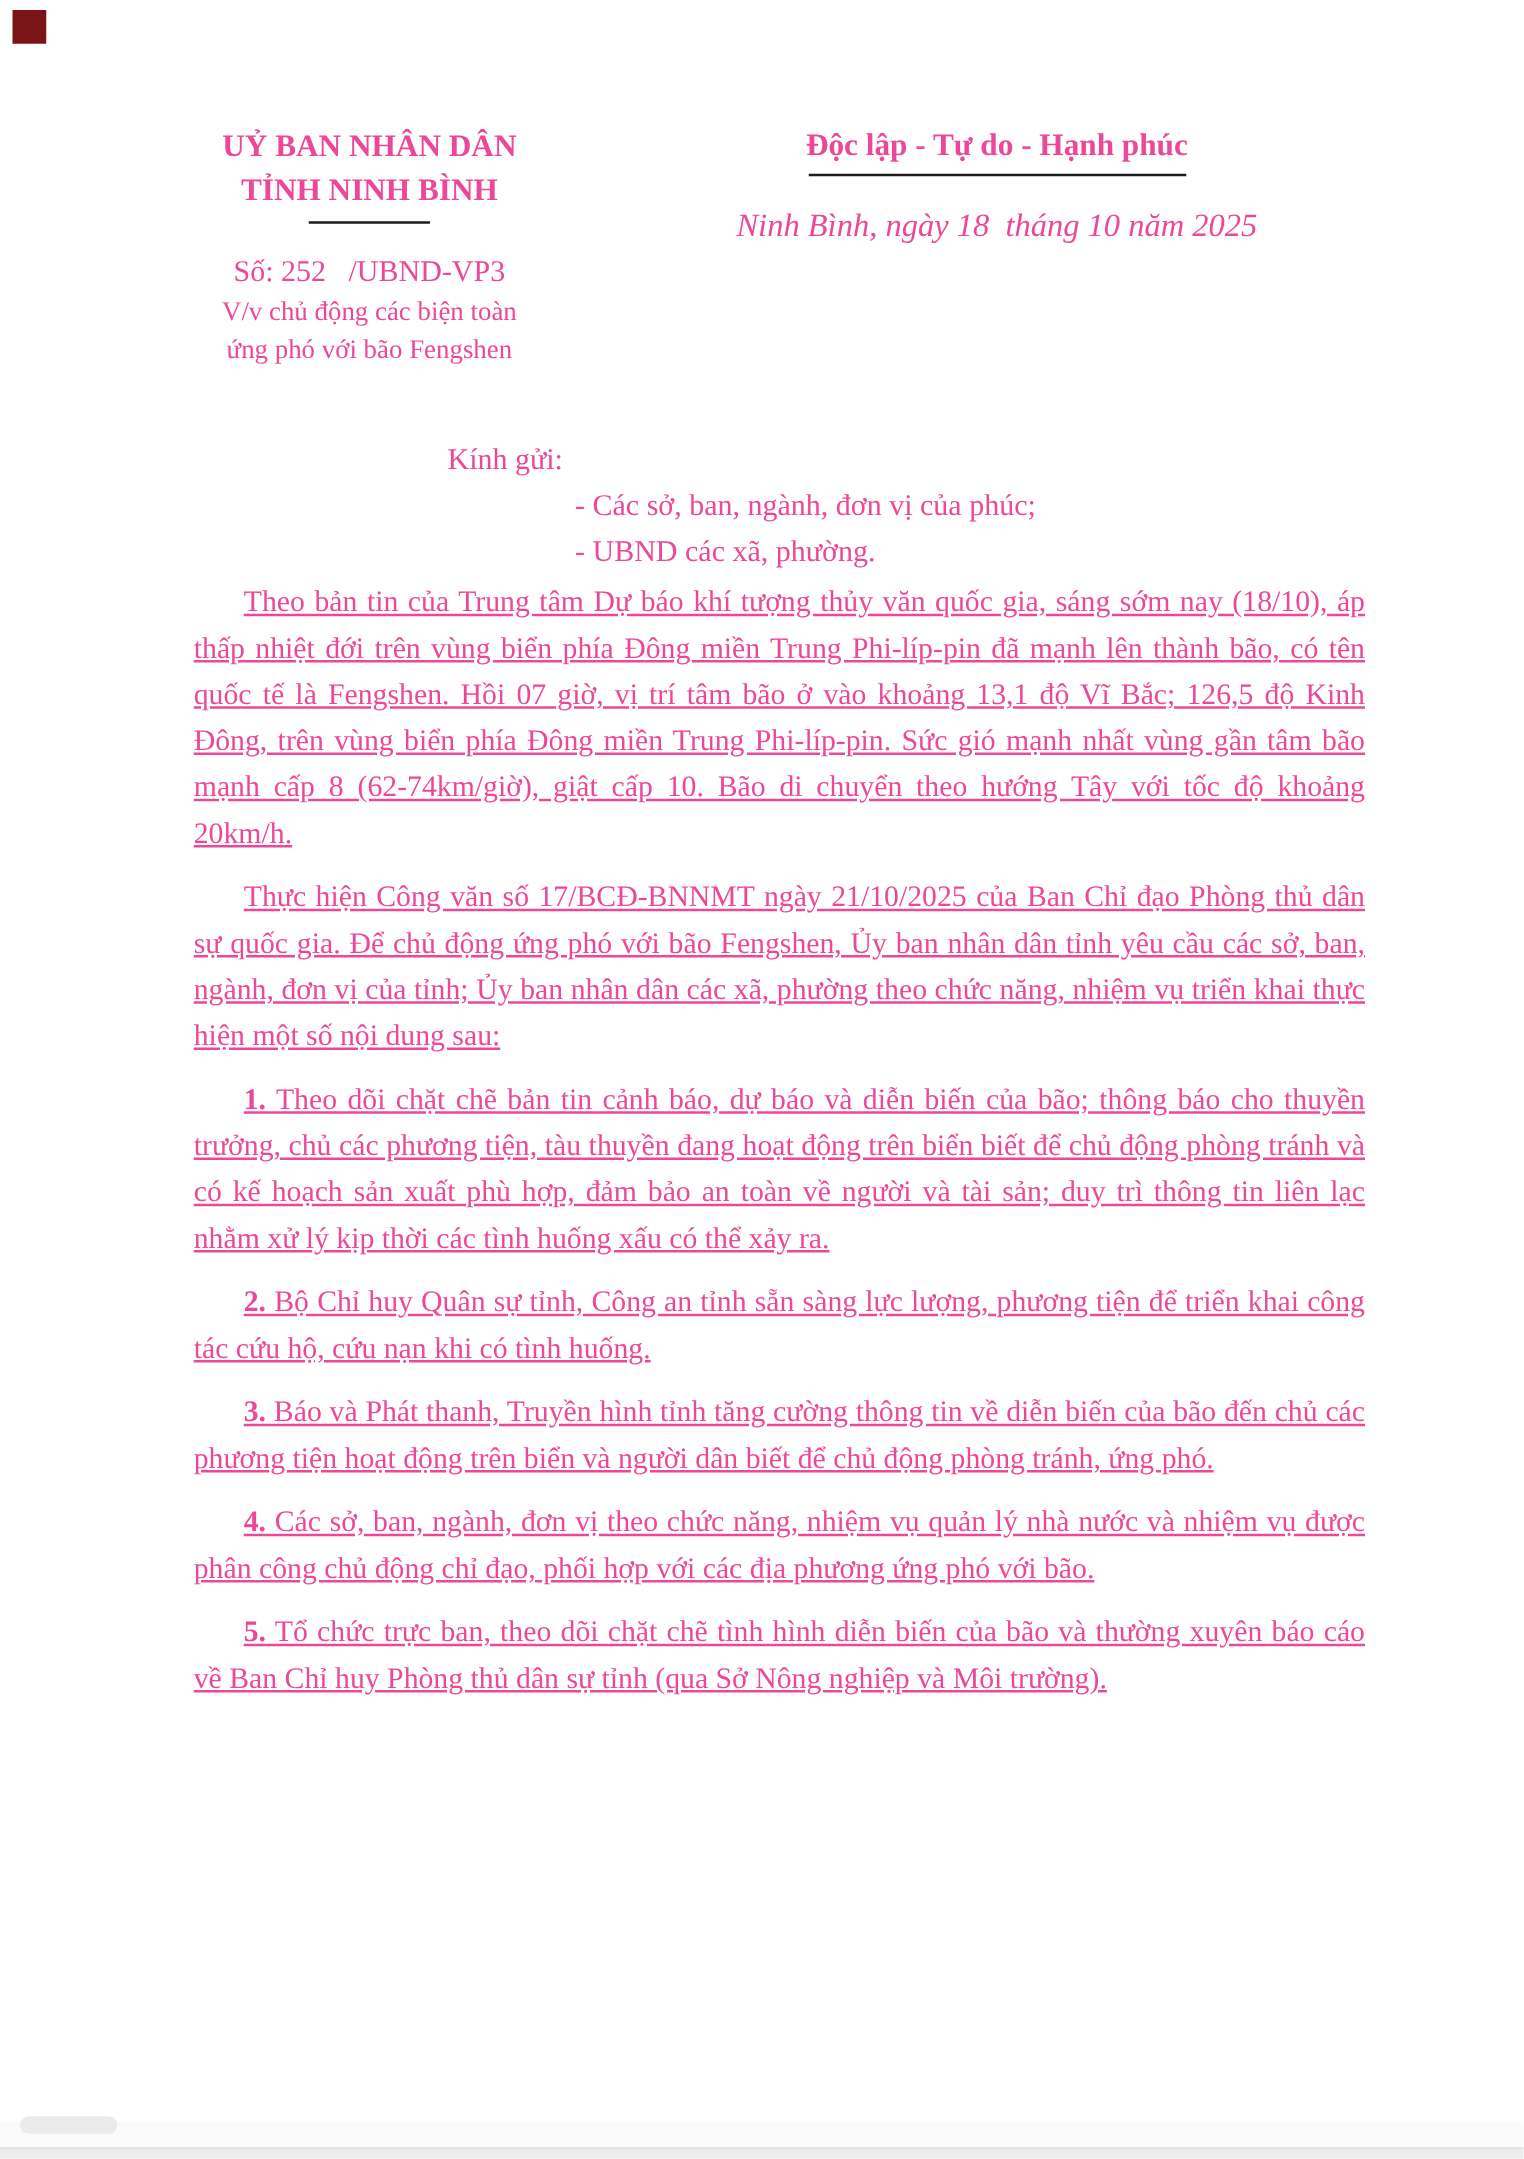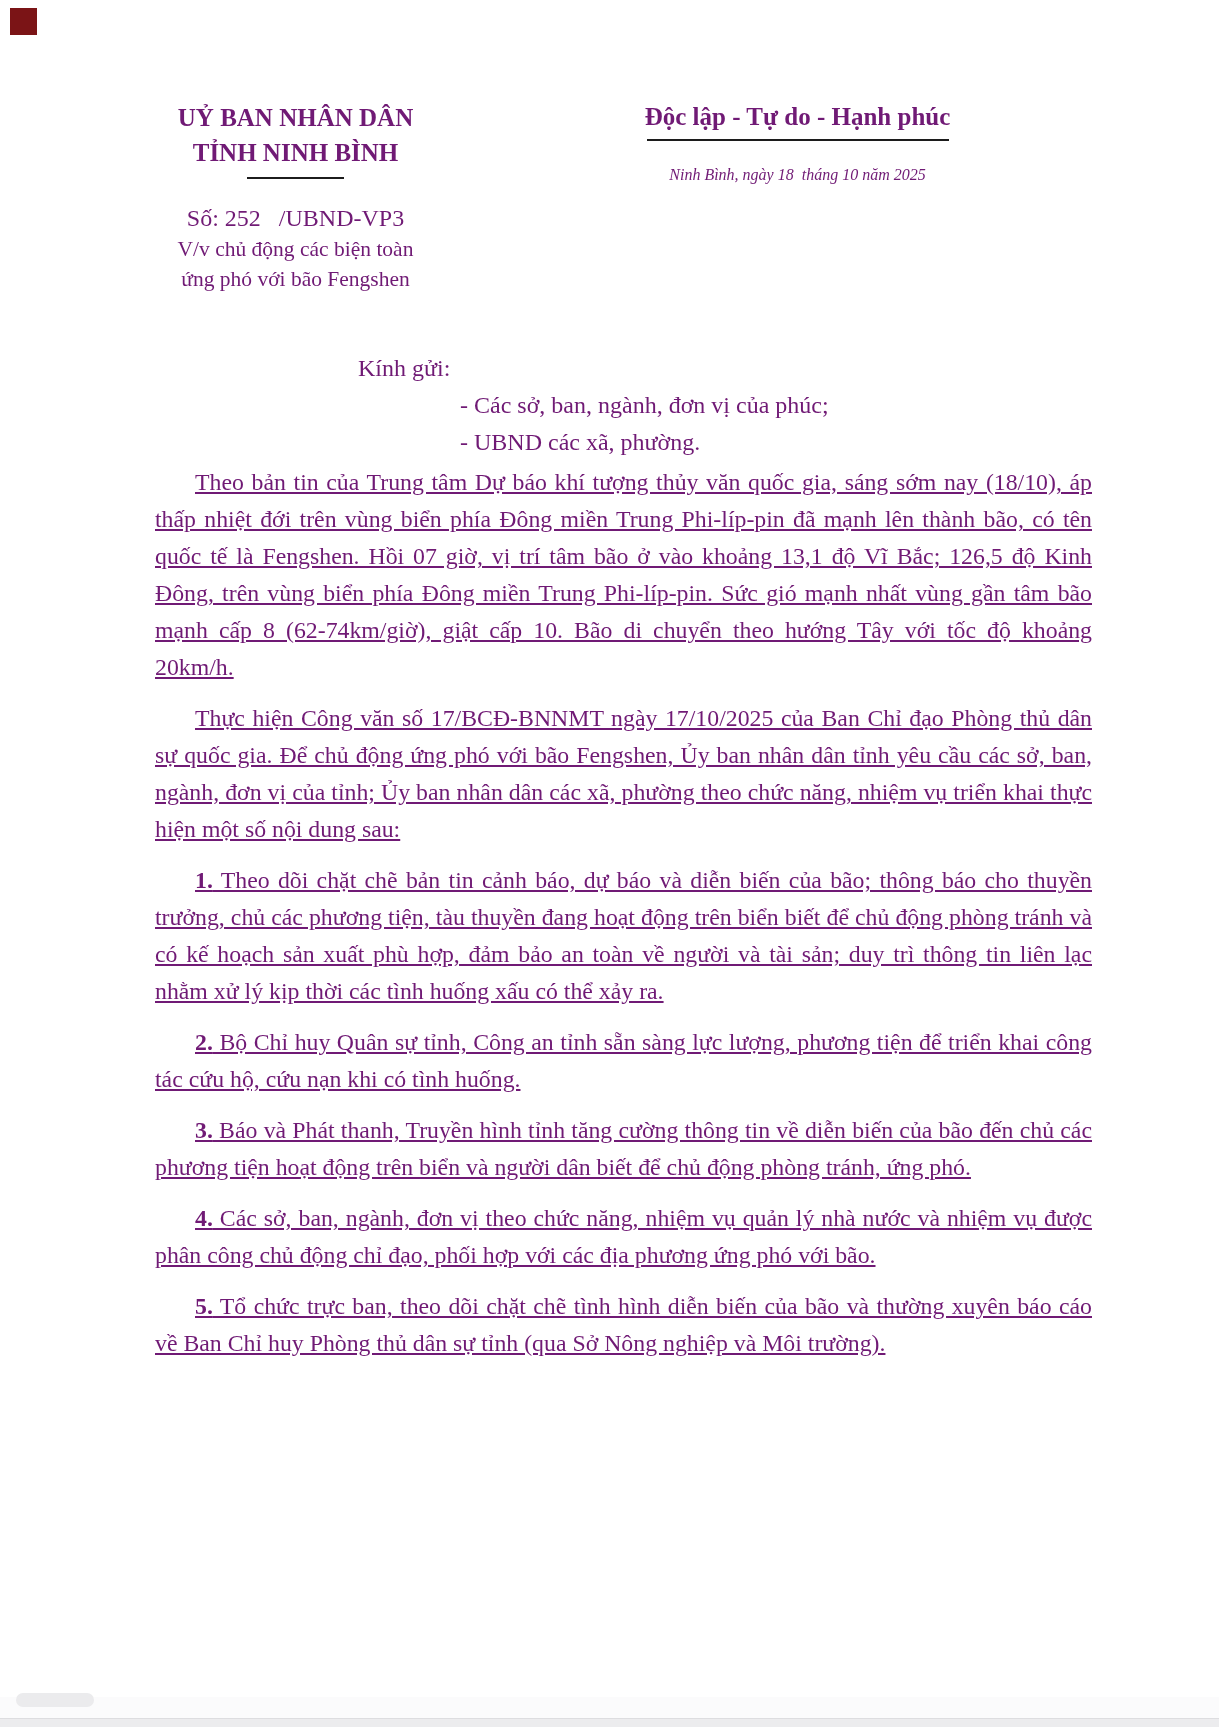--- a/index.html
+++ b/index.html
@@ -6,21 +6,21 @@
     margin: 0;
     padding: 0;
     background: #ffffff;
   }
   .page {
     position: relative;
     width: 1219px;
     height: 1727px;
     background: #ffffff;
     font-family: "Liberation Serif", "DejaVu Serif", serif;
-    color: #701a75;
+    color: #ec4899;
     overflow: hidden;
   }
   .red-marker {
     position: absolute;
     left: 10px;
     top: 8px;
     width: 27px;
     height: 27px;
     background: #7b1416;
   }
@@ -73,21 +73,21 @@
   }
   .hdr-rule-right {
     width: 302px;
     height: 2px;
     background: #1c1c1c;
     margin: 5px auto 0 auto;
   }
   .date-line {
     margin-top: 25px;
     font-style: italic;
-    font-size: 16px;
+    font-size: 26px;
     white-space: pre-wrap;
   }
   
   .recipients {
     position: absolute;
     left: 358px;
     top: 350px;
     width: 700px;
     font-size: 24px;
     line-height: 37px;
@@ -169,21 +169,21 @@
   <div class="recipients">
     <span class="label">Kính gửi:</span>
     <div id="recipient-list">
         <div class="recipient-line">- Các sở, ban, ngành, đơn vị của phúc;</div>
         <div class="recipient-line">- UBND các xã, phường.</div>
       </div>
   </div>
 
   <div class="body-text" id="body-paragraphs">
       <p class="para">Theo bản tin của Trung tâm Dự báo khí tượng thủy văn quốc gia, sáng sớm nay (18/10), áp thấp nhiệt đới trên vùng biển phía Đông miền Trung Phi-líp-pin đã mạnh lên thành bão, có tên quốc tế là Fengshen. Hồi 07 giờ, vị trí tâm bão ở vào khoảng 13,1 độ Vĩ Bắc; 126,5 độ Kinh Đông, trên vùng biển phía Đông miền Trung Phi-líp-pin. Sức gió mạnh nhất vùng gần tâm bão mạnh cấp 8 (62-74km/giờ), giật cấp 10. Bão di chuyển theo hướng Tây với tốc độ khoảng 20km/h.</p>
-      <p class="para">Thực hiện Công văn số 17/BCĐ-BNNMT ngày 17/10/2025 của Ban Chỉ đạo Phòng thủ dân sự quốc gia. Để chủ động ứng phó với bão Fengshen, Ủy ban nhân dân tỉnh yêu cầu các sở, ban, ngành, đơn vị của tỉnh; Ủy ban nhân dân các xã, phường theo chức năng, nhiệm vụ triển khai thực hiện một số nội dung sau:</p>
+      <p class="para">Thực hiện Công văn số 17/BCĐ-BNNMT ngày 21/10/2025 của Ban Chỉ đạo Phòng thủ dân sự quốc gia. Để chủ động ứng phó với bão Fengshen, Ủy ban nhân dân tỉnh yêu cầu các sở, ban, ngành, đơn vị của tỉnh; Ủy ban nhân dân các xã, phường theo chức năng, nhiệm vụ triển khai thực hiện một số nội dung sau:</p>
       <p class="para"><span class="num">1.</span> Theo dõi chặt chẽ bản tin cảnh báo, dự báo và diễn biến của bão; thông báo cho thuyền trưởng, chủ các phương tiện, tàu thuyền đang hoạt động trên biển biết để chủ động phòng tránh và có kế hoạch sản xuất phù hợp, đảm bảo an toàn về người và tài sản; duy trì thông tin liên lạc nhằm xử lý kịp thời các tình huống xấu có thể xảy ra.</p>
       <p class="para"><span class="num">2.</span> Bộ Chỉ huy Quân sự tỉnh, Công an tỉnh sẵn sàng lực lượng, phương tiện để triển khai công tác cứu hộ, cứu nạn khi có tình huống.</p>
       <p class="para"><span class="num">3.</span> Báo và Phát thanh, Truyền hình tỉnh tăng cường thông tin về diễn biến của bão đến chủ các phương tiện hoạt động trên biển và người dân biết để chủ động phòng tránh, ứng phó.</p>
       <p class="para"><span class="num">4.</span> Các sở, ban, ngành, đơn vị theo chức năng, nhiệm vụ quản lý nhà nước và nhiệm vụ được phân công chủ động chỉ đạo, phối hợp với các địa phương ứng phó với bão.</p>
       <p class="para"><span class="num">5.</span> Tổ chức trực ban, theo dõi chặt chẽ tình hình diễn biến của bão và thường xuyên báo cáo về Ban Chỉ huy Phòng thủ dân sự tỉnh (qua Sở Nông nghiệp và Môi trường).</p>
     </div>
 
   <div class="scroll-track">
     <div class="scroll-thumb"></div>
   </div>

